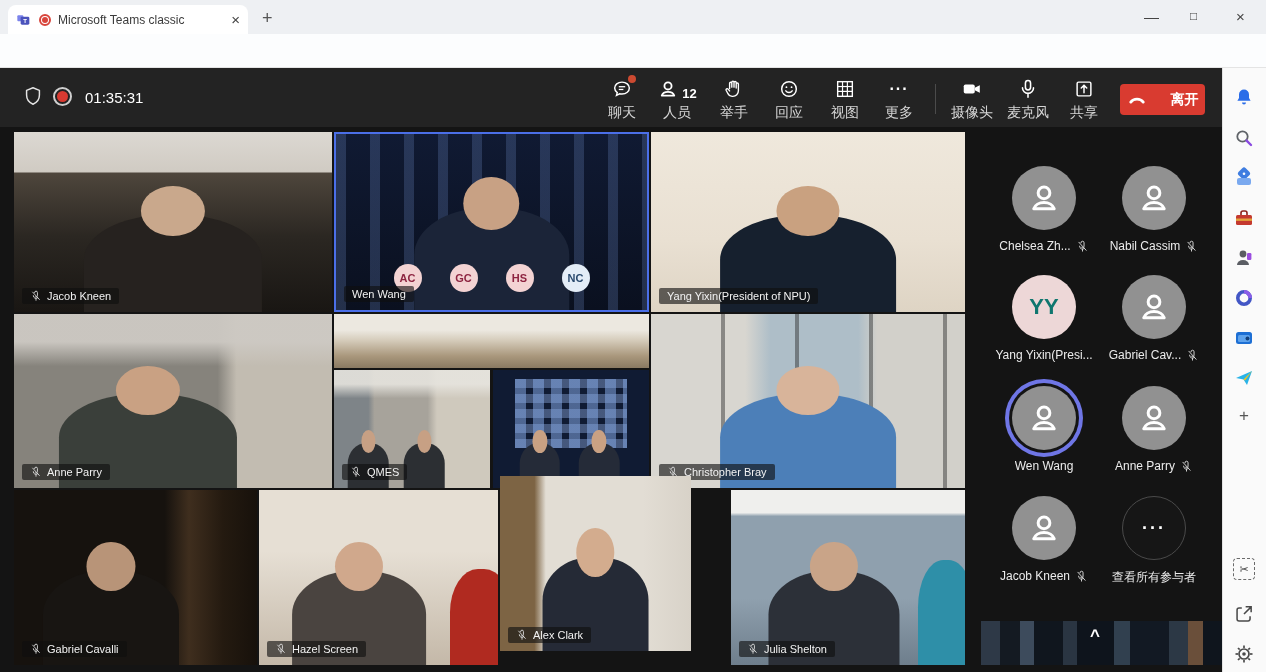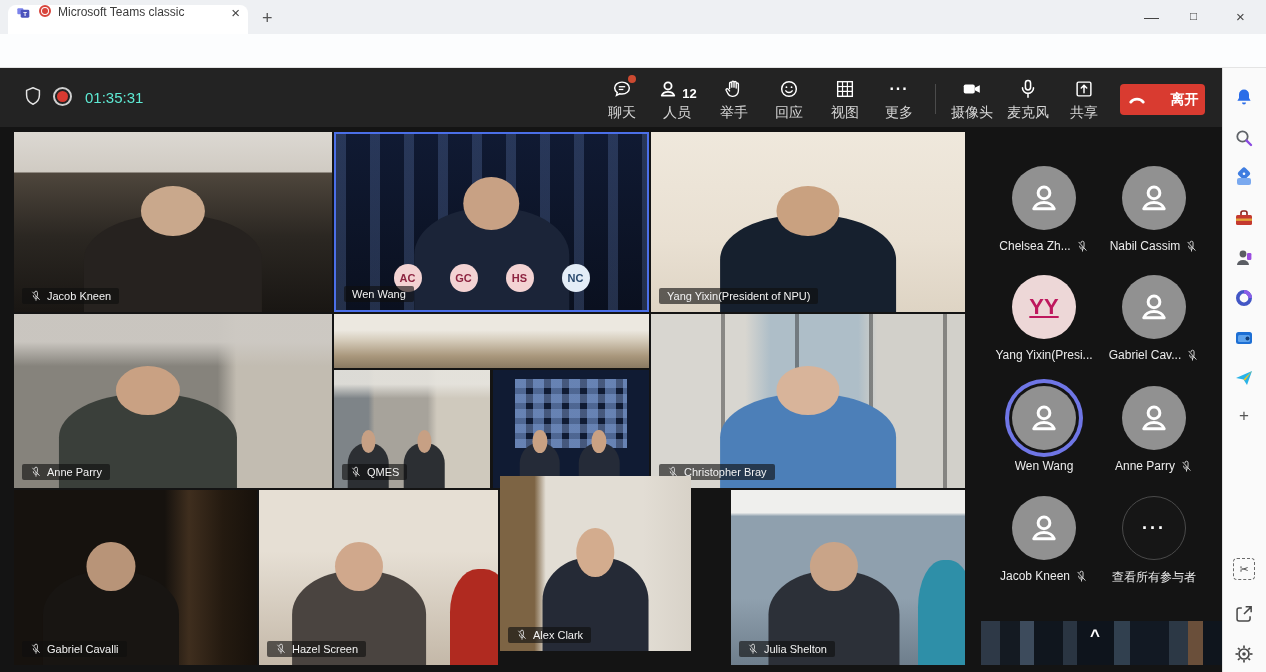--- a/index.html
+++ b/index.html
@@ -4,21 +4,21 @@
 <style>
   html,body{margin:0;padding:0;background:#ddd;}
   #screen{position:relative;width:1266px;height:672px;background:#fff;overflow:hidden;
           font-family:"Liberation Sans",sans-serif;-webkit-font-smoothing:antialiased;}
   .abs{position:absolute;}
   svg{display:block;}
 
   
   #tabstrip{left:0;top:0;width:1266px;height:34px;background:#eef0f3;}
   #tab{left:8px;top:5px;width:240px;height:29px;background:#fff;border-radius:8px 8px 0 0;
-       display:flex;align-items:flex-start;padding:0 8px;box-sizing:border-box;gap:7px;}
+       display:flex;align-items:center;padding:0 8px;box-sizing:border-box;gap:7px;}
   #tab-title{font-size:12px;color:#3b3b3b;flex:1;white-space:nowrap;overflow:hidden;text-overflow:ellipsis;}
   .recdot{width:12px;height:12px;border-radius:50%;border:2px solid #d8453c;box-sizing:border-box;position:relative;flex:0 0 auto;}
   .recdot::after{content:"";position:absolute;inset:1px;border-radius:50%;background:#d8453c;}
   #tab-close,#newtab,#win-min,#win-max,#win-close{color:#444;font-size:15px;line-height:1;cursor:default;}
   #newtab{left:262px;top:9px;font-size:18px;color:#555;}
   #win-min{left:1144px;top:9px;} #win-max{left:1190px;top:10px;font-size:12px;} #win-close{left:1236px;top:9px;}
 
   #toolbar{left:0;top:34px;width:1266px;height:34px;background:#fcfdfe;border-bottom:1px solid #e4e4e4;box-sizing:border-box;}
   #back{left:20px;top:40px;font-size:19px;color:#3c3c3c;}
   #refresh{left:62px;top:42px;}
@@ -33,21 +33,21 @@
               display:flex;align-items:center;justify-content:center;color:#fff;}
   #profile-dot{left:1203px;top:38px;width:8px;height:8px;border-radius:50%;background:#d93025;border:1px solid #fff;}
   #br-more{left:1236px;top:41px;font-size:15px;color:#444;letter-spacing:1px;}
 
   
   #teams{left:0;top:68px;width:1222px;height:604px;background:#141414;}
   #tbar{left:0;top:0;width:1222px;height:59px;background:#232323;}
   #shield{left:22px;top:17px;}
   #rec{left:53px;top:19px;width:19px;height:19px;border-radius:50%;border:2px solid #cfcfcf;box-sizing:border-box;position:absolute;}
   #rec::after{content:"";position:absolute;inset:2px;border-radius:50%;background:#d83a31;}
-  #timer{left:85px;top:21px;font-size:15px;color:#5eead4;}
+  #timer{left:85px;top:21px;font-size:15px;color:#ffffff;}
 
   .titem{position:absolute;top:10px;width:46px;display:flex;flex-direction:column;align-items:center;gap:4px;color:#fff;cursor:default;}
   .ticon{position:relative;height:22px;display:flex;align-items:center;gap:3px;color:#fff;}
   .tlabel{font-size:14px;color:#d6d6d6;white-space:nowrap;}
   .badge{position:absolute;right:-3px;top:-3px;width:8px;height:8px;border-radius:50%;background:#cc4a31;}
   .tcount{font-size:13px;font-weight:bold;color:#fff;margin-top:8px;}
   #tdivider{left:935px;top:16px;width:1px;height:30px;background:#4b4b4b;}
   #leave{left:1120px;top:16px;width:85px;height:31px;background:#d93b30;border-radius:4px;
          display:flex;align-items:center;justify-content:center;gap:24px;color:#fff;font-size:14px;font-weight:bold;}
 
@@ -90,21 +90,21 @@
 
   .bubbles{position:absolute;left:50%;bottom:18px;transform:translateX(-50%);display:flex;gap:28px;}
   .bub{width:28px;height:28px;border-radius:50%;display:flex;align-items:center;justify-content:center;
        font-size:11px;font-weight:bold;background:#f3d3d3;color:#8d2440;}
   .bub.alt{background:#e4edf7;color:#2a4a6e;}
 
   
   .pcell{position:absolute;width:112px;height:104px;display:flex;flex-direction:column;align-items:center;gap:9px;}
   .pav{width:64px;height:64px;border-radius:50%;background:#919191;display:flex;align-items:center;justify-content:center;color:#fff;flex:0 0 auto;}
   .pav.ring{box-shadow:0 0 0 3px #141414,0 0 0 7px #6f76e6;}
-  .pav.init{background:#edd7d7;color:#be185d;font-size:22px;font-weight:bold;text-decoration:underline;}
+  .pav.init{background:#edd7d7;color:#0f766e;font-size:22px;font-weight:bold;}
   .pav.ovf{background:#161616;border:1px solid #4a4a4a;box-sizing:border-box;color:#fff;font-size:18px;letter-spacing:2px;font-weight:bold;}
   .pname{display:flex;align-items:center;gap:5px;color:#ececec;font-size:12px;max-width:118px;}
   .pname span{white-space:nowrap;overflow:hidden;text-overflow:ellipsis;}
 
   #strip{left:981px;top:621px;width:241px;height:44px;background:
       linear-gradient(90deg,#2e3947 0 8%,#141a22 8% 16%,#3d4b5c 16% 22%,#10161e 22% 34%,#2a3542 34% 40%,
                       #0e141c 40% 55%,#31404f 55% 62%,#121923 62% 78%,#2c3845 78% 86%,#6a4f3a 86% 92%,#0f151d 92% 100%);}
   #strip-chev{left:1090px;top:626px;color:#fff;font-size:17px;font-weight:bold;}
 
   

